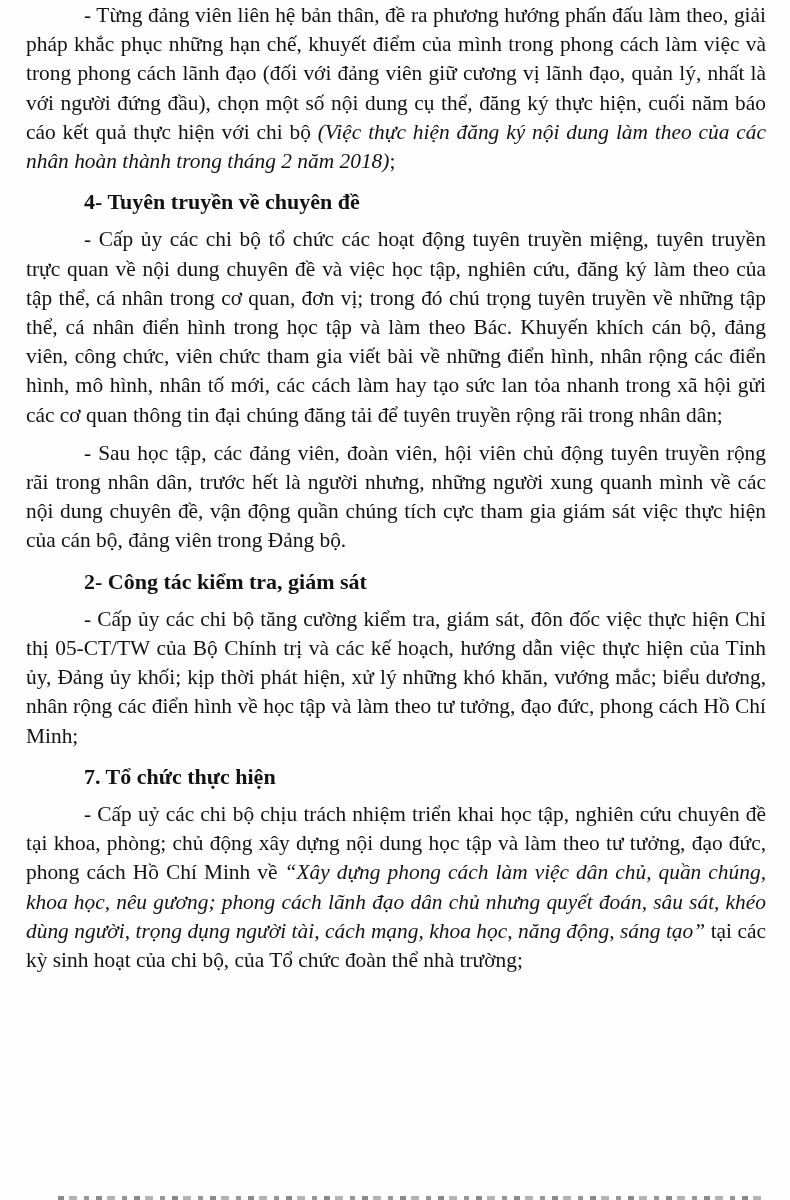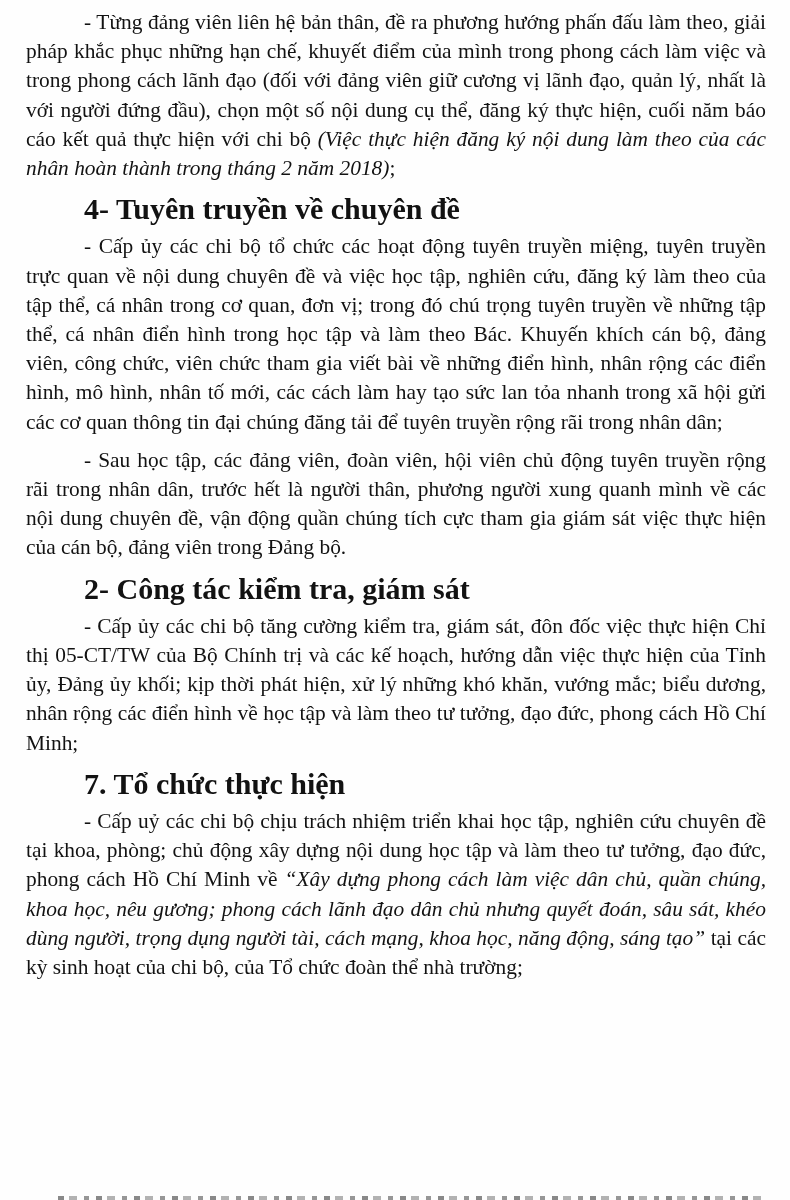--- a/index.html
+++ b/index.html
@@ -14,41 +14,41 @@
     position: relative;
     font-family: "Liberation Serif", "DejaVu Serif", serif;
     color: #121212;
   }
   .page {
     position: relative;
     width: 790px;
     height: 1200px;
     background: #fefefe;
     box-sizing: border-box;
-    padding: 8px 24px 0 26px;
+    padding: 1px 24px 0 26px;
   }
   .doc-body {
     font-size: 21.4px;
     line-height: 29.2px;
     text-align: justify;
     text-justify: inter-word;
   }
   .para {
     margin: 9px 0 0 0;
     text-indent: 58px;
   }
   .para:first-child {
     margin-top: 0;
   }
   .heading {
     margin: 11px 0 0 58px;
     font-weight: bold;
     text-align: left;
     text-indent: 0;
-    font-size: 30px;
+    font-size: 22px;
   }
   .run-regular { font-style: normal; }
   .run-italic  { font-style: italic; }
   
   .cutoff-strip {
     position: absolute;
     left: 58px;
     right: 22px;
     bottom: 0;
     height: 4px;
@@ -65,20 +65,20 @@
   }
 </style>
 </head>
 <body>
 
 <div class="page">
   <div class="doc-body">
       <div class="para"><span class="run-regular">- Từng đảng viên liên hệ bản thân, đề ra phương hướng phấn đấu làm theo, giải pháp khắc phục những hạn chế, khuyết điểm của mình trong phong cách làm việc và trong phong cách lãnh đạo (đối với đảng viên giữ cương vị lãnh đạo, quản lý, nhất là với người đứng đầu), chọn một số nội dung cụ thể, đăng ký thực hiện, cuối năm báo cáo kết quả thực hiện với chi bộ </span><span class="run-italic">(Việc thực hiện đăng ký nội dung làm theo của các nhân hoàn thành trong tháng 2 năm 2018)</span><span class="run-regular">;</span></div>
       <div class="heading"><span class="run-regular">4- Tuyên truyền về chuyên đề</span></div>
       <div class="para"><span class="run-regular">- Cấp ủy các chi bộ tổ chức các hoạt động tuyên truyền miệng, tuyên truyền trực quan về nội dung chuyên đề và việc học tập, nghiên cứu, đăng ký làm theo của tập thể, cá nhân trong cơ quan, đơn vị; trong đó chú trọng tuyên truyền về những tập thể, cá nhân điển hình trong học tập và làm theo Bác. Khuyến khích cán bộ, đảng viên, công chức, viên chức tham gia viết bài về những điển hình, nhân rộng các điển hình, mô hình, nhân tố mới, các cách làm hay tạo sức lan tỏa nhanh trong xã hội gửi các cơ quan thông tin đại chúng đăng tải để tuyên truyền rộng rãi trong nhân dân;</span></div>
-      <div class="para"><span class="run-regular">- Sau học tập, các đảng viên, đoàn viên, hội viên chủ động tuyên truyền rộng rãi trong nhân dân, trước hết là người thân, phương người xung quanh mình về các nội dung chuyên đề, vận động quần chúng tích cực tham gia giám sát việc thực hiện của cán bộ, đảng viên trong Đảng bộ.</span></div>
+      <div class="para"><span class="run-regular">- Sau học tập, các đảng viên, đoàn viên, hội viên chủ động tuyên truyền rộng rãi trong nhân dân, trước hết là người nhưng, những người xung quanh mình về các nội dung chuyên đề, vận động quần chúng tích cực tham gia giám sát việc thực hiện của cán bộ, đảng viên trong Đảng bộ.</span></div>
       <div class="heading"><span class="run-regular">2- Công tác kiểm tra, giám sát</span></div>
       <div class="para"><span class="run-regular">- Cấp ủy các chi bộ tăng cường kiểm tra, giám sát, đôn đốc việc thực hiện Chỉ thị 05-CT/TW của Bộ Chính trị và các kế hoạch, hướng dẫn việc thực hiện của Tỉnh ủy, Đảng ủy khối; kịp thời phát hiện, xử lý những khó khăn, vướng mắc; biểu dương, nhân rộng các điển hình về học tập và làm theo tư tưởng, đạo đức, phong cách Hồ Chí Minh;</span></div>
       <div class="heading"><span class="run-regular">7. Tổ chức thực hiện</span></div>
       <div class="para"><span class="run-regular">- Cấp uỷ các chi bộ chịu trách nhiệm triển khai học tập, nghiên cứu chuyên đề tại khoa, phòng; chủ động xây dựng nội dung học tập và làm theo tư tưởng, đạo đức, phong cách Hồ Chí Minh về </span><span class="run-italic">“Xây dựng phong cách làm việc dân chủ, quần chúng, khoa học, nêu gương; phong cách lãnh đạo dân chủ nhưng quyết đoán, sâu sát, khéo dùng người, trọng dụng người tài, cách mạng, khoa học, năng động, sáng tạo”</span><span class="run-regular"> tại các kỳ sinh hoạt của chi bộ, của Tổ chức đoàn thể nhà trường;</span></div>
     </div>
   <div class="cutoff-strip"></div>
 </div>
 
 </body></html>

